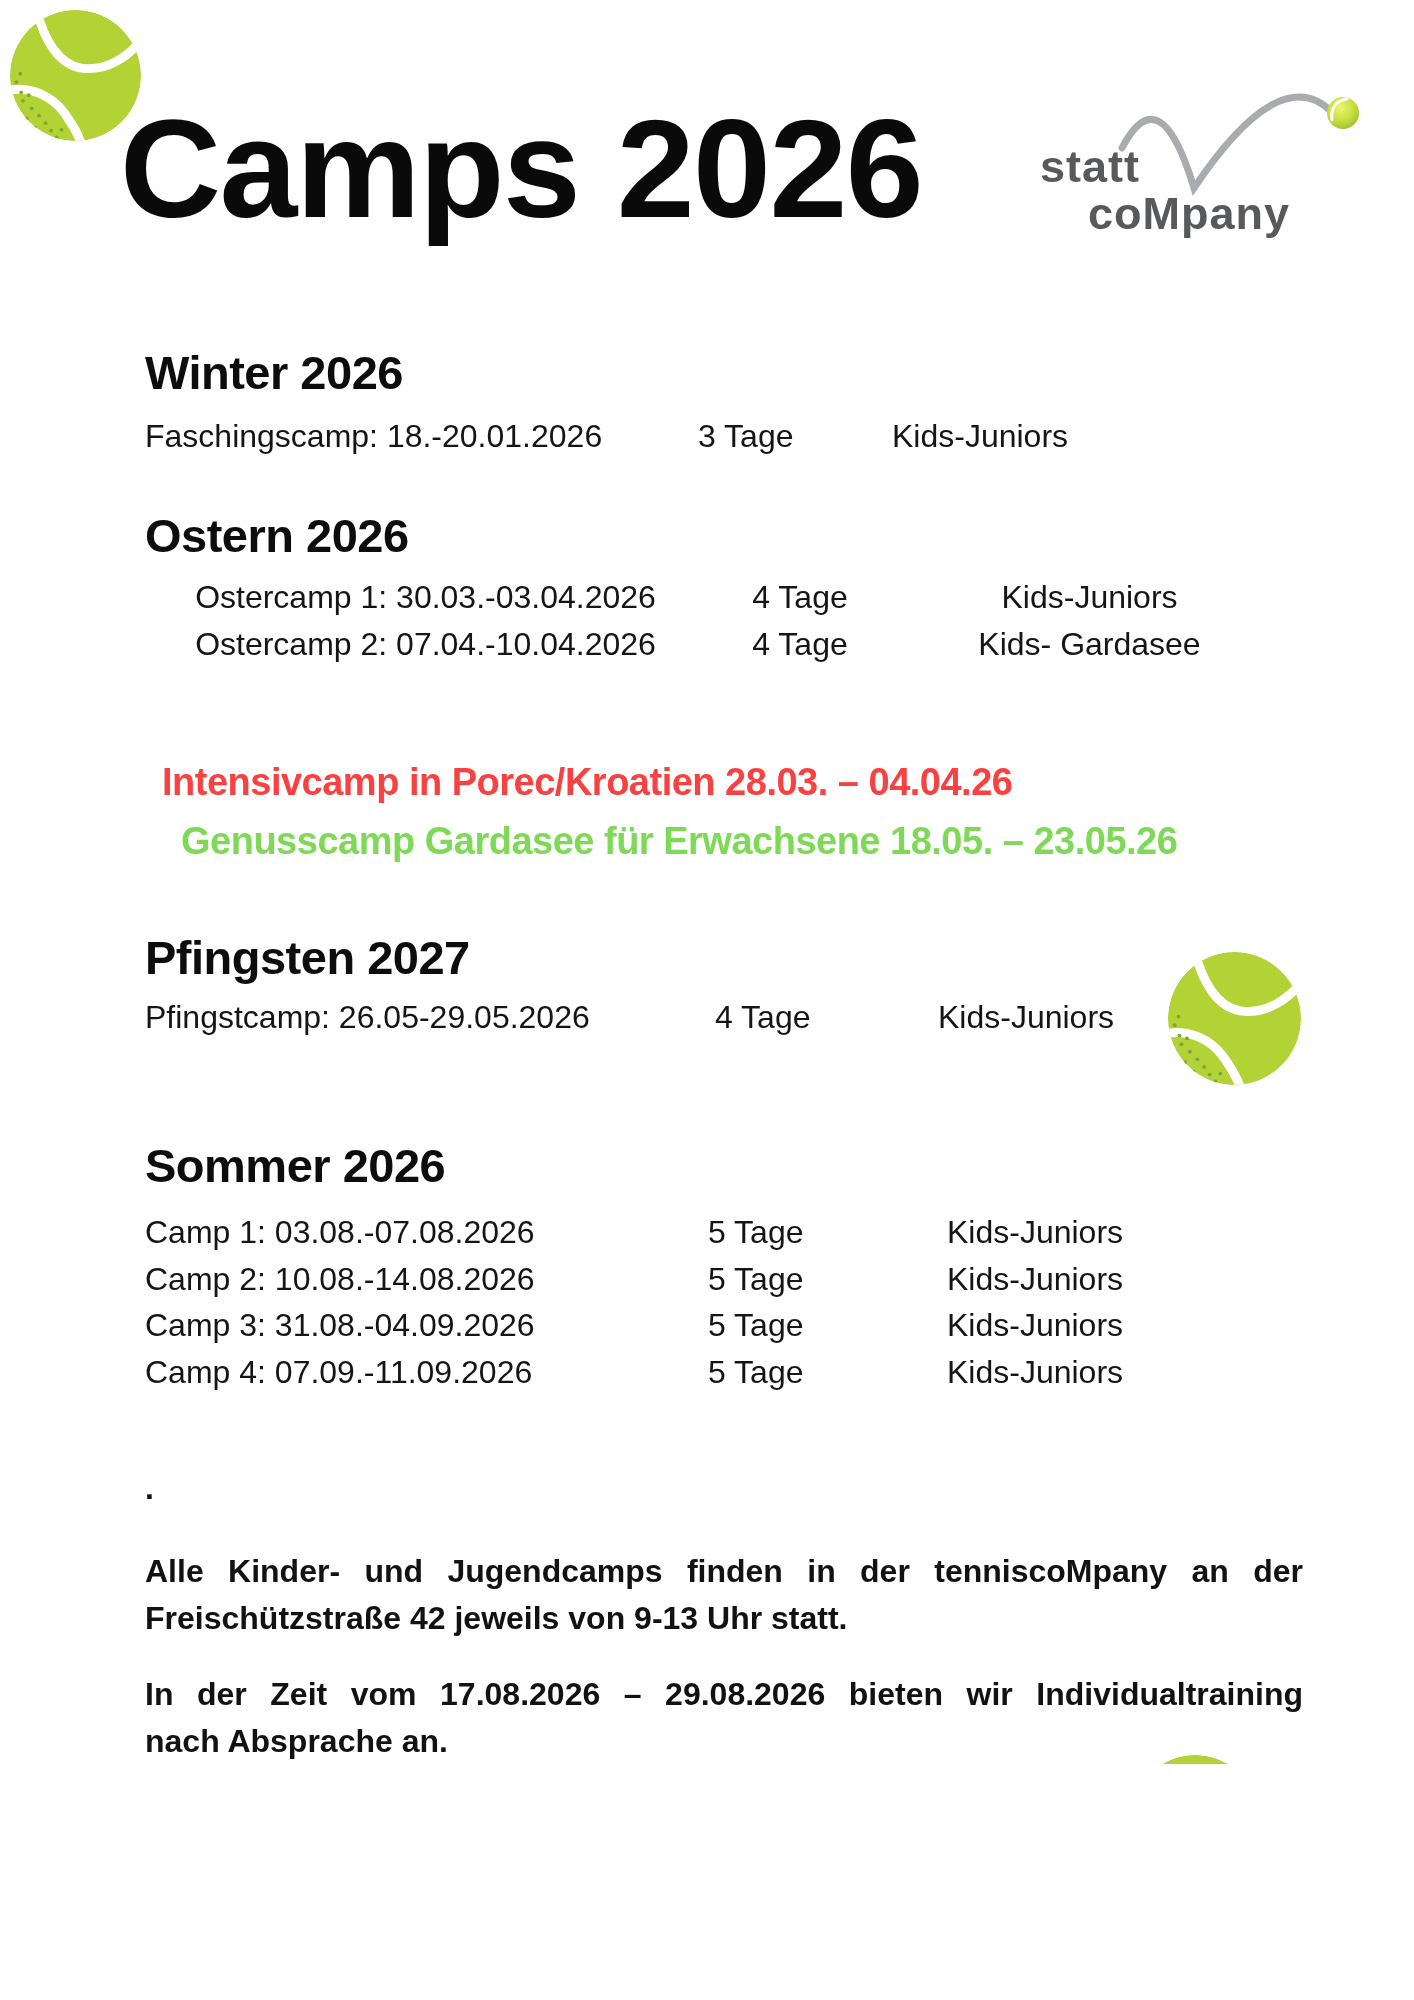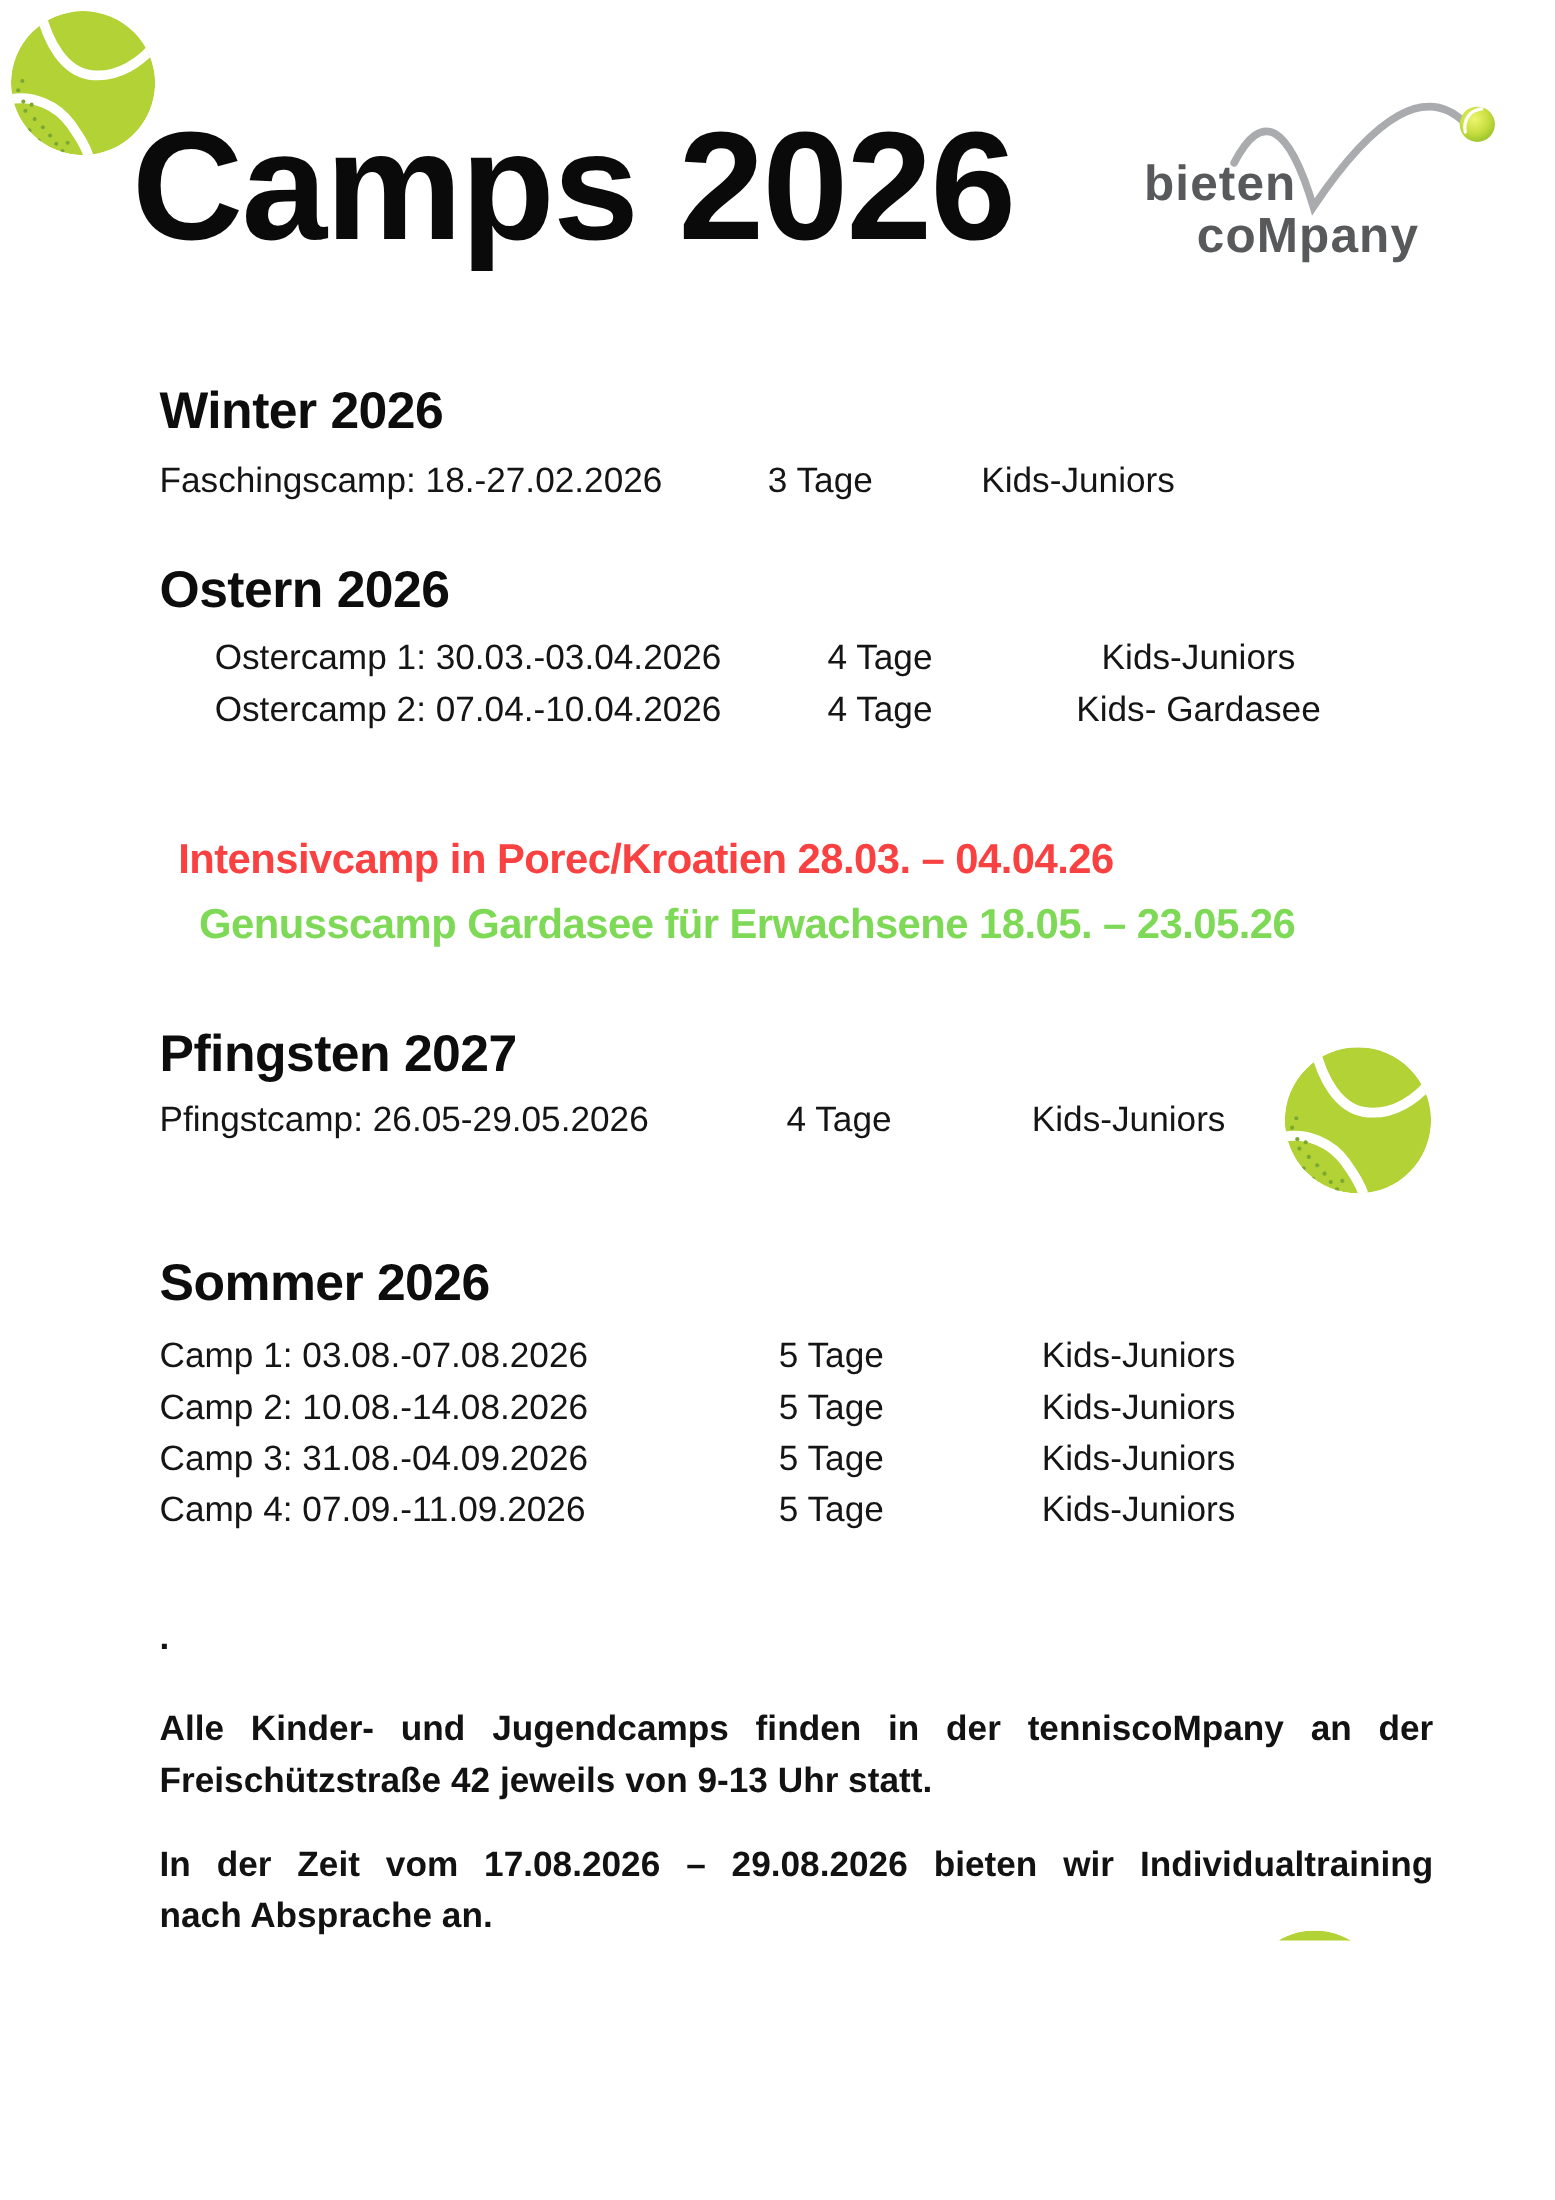--- a/index.html
+++ b/index.html
@@ -124,27 +124,27 @@
       <radialGradient id="logoBallGrad" cx="42%" cy="35%" r="75%">
         <stop offset="0%" stop-color="#eef56e"></stop>
         <stop offset="55%" stop-color="#c6dd3f"></stop>
         <stop offset="100%" stop-color="#8fbc26"></stop>
       </radialGradient>
     </defs>
     <path d="M12,78 Q50,5 84,118 Q170,-10 222,42" fill="none" stroke="var(--swoosh-gray,#a9abae)" stroke-width="7" stroke-linecap="round"></path>
     <circle cx="233" cy="43" r="16" fill="url(#logoBallGrad)"></circle>
     <path d="M222,50 C220,38 227,30 237,29" fill="none" stroke="#ffffff" stroke-width="3" stroke-linecap="round"></path>
   </svg>
-  <div class="abs logo-line logo-tennis">bieten</div>
+  <div class="abs logo-line logo-tennis">statt</div>
   <div class="abs logo-line logo-company">coMpany</div>
 
   <div class="abs heading h-winter">Winter 2026</div>
   <div class="abs rows sec-winter">
     <div class="row">
-      <span>Faschingscamp: 18.-27.02.2026</span>
+      <span>Faschingscamp: 18.-20.01.2026</span>
       <span>3 Tage</span>
       <span>Kids-Juniors</span>
     </div>
   </div>
 
   <div class="abs heading h-ostern">Ostern 2026</div>
   <div class="abs rows sec-ostern">
     <div class="row">
       <span>Ostercamp 1: 30.03.-03.04.2026</span>
       <span>4 Tage</span>

